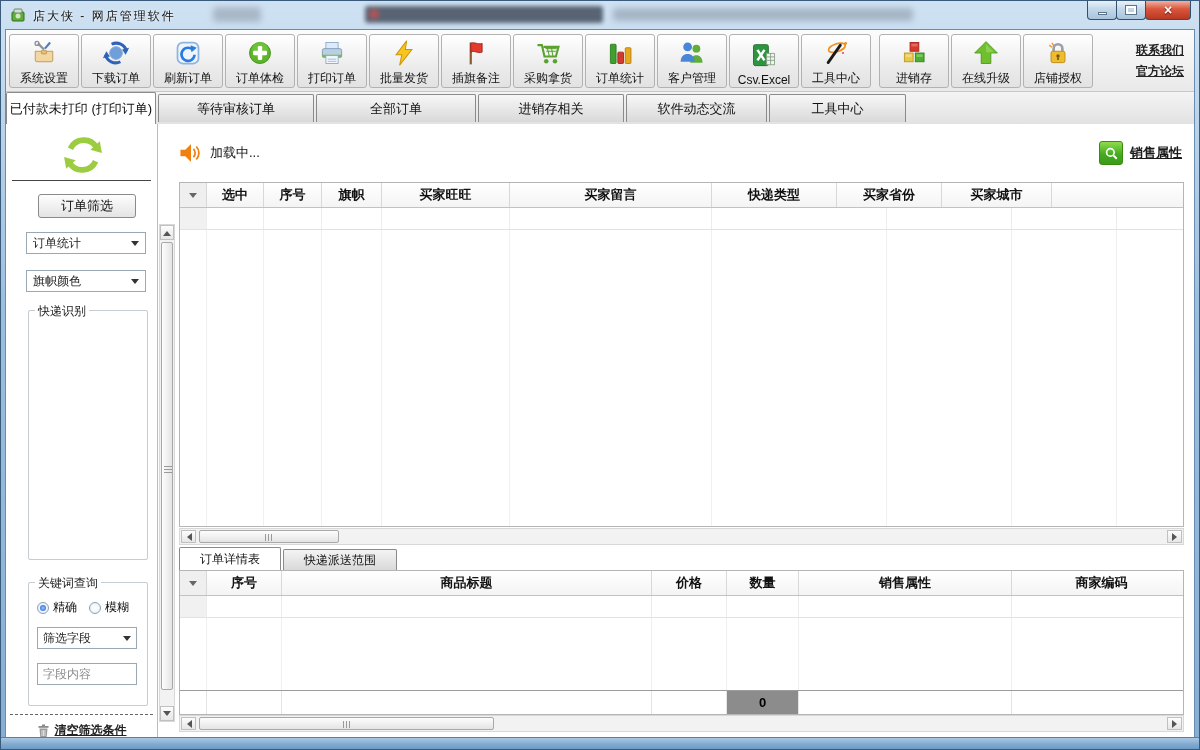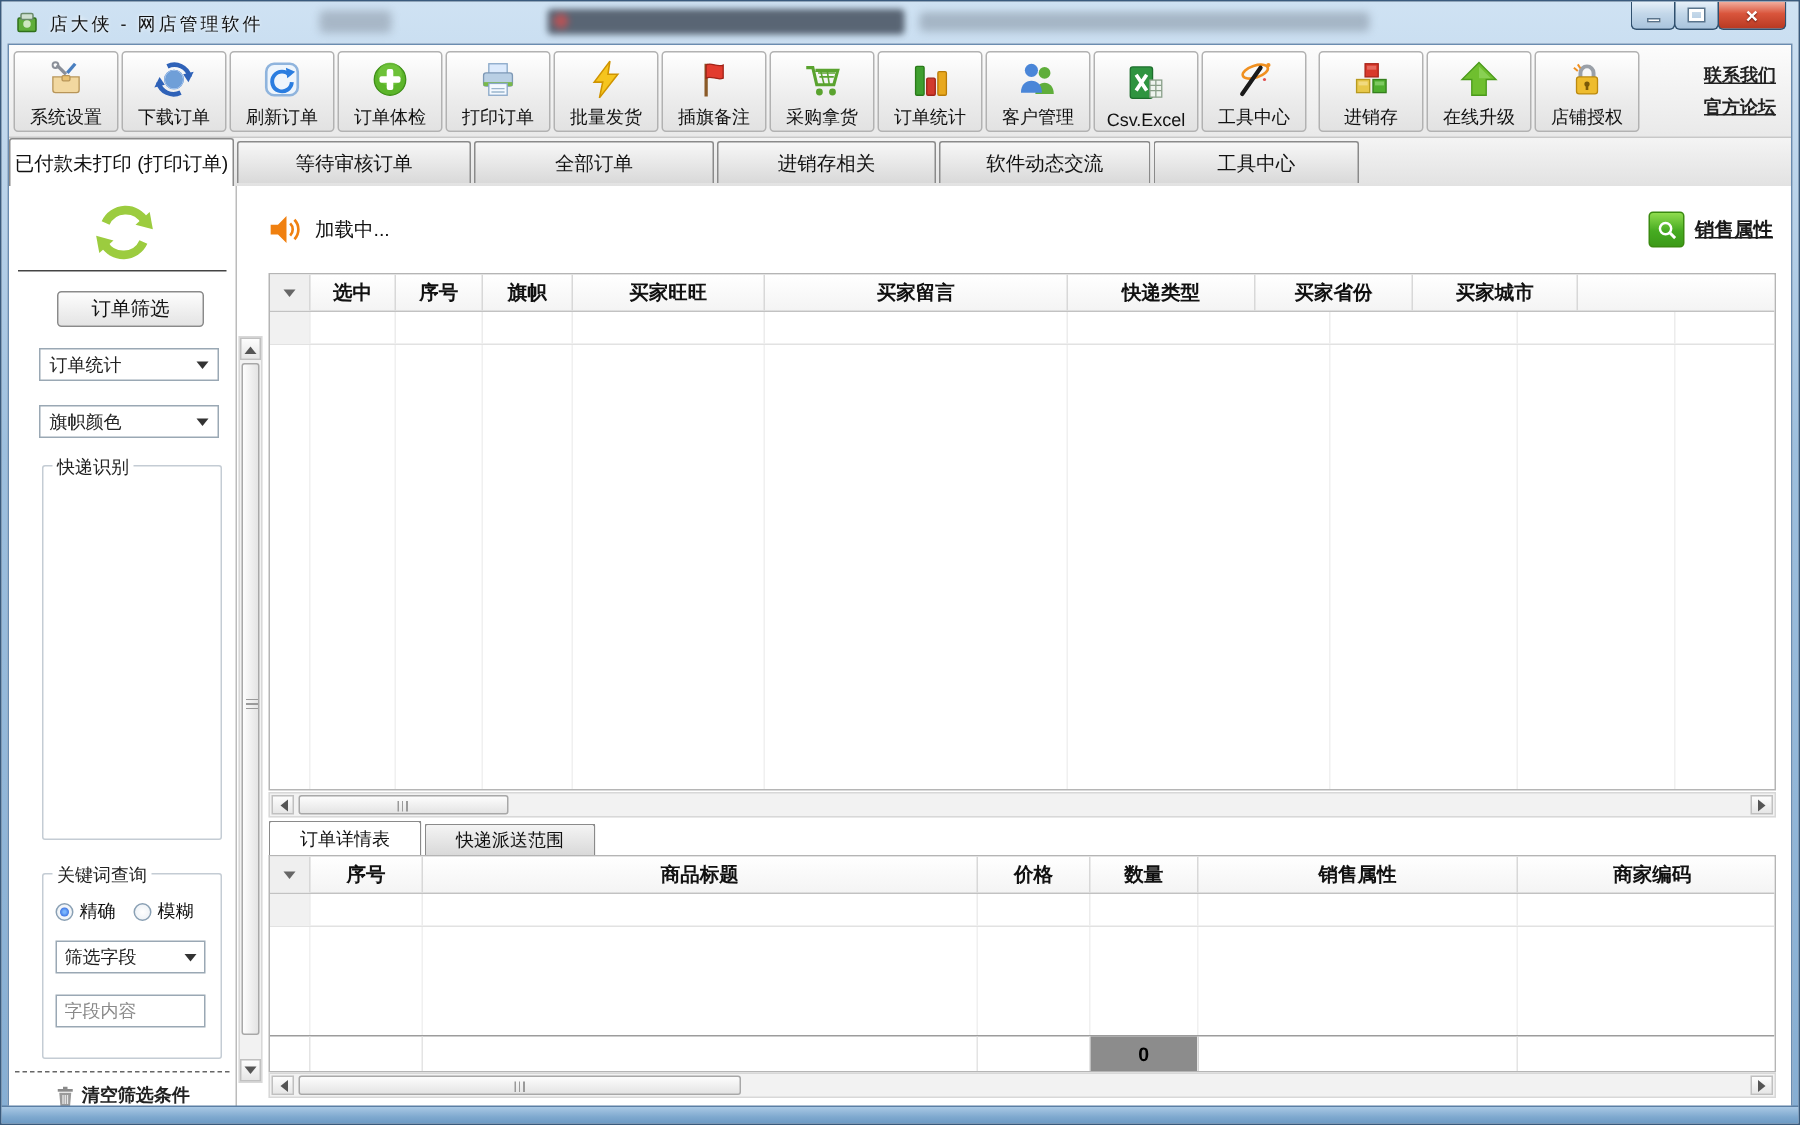--- a/index.html
+++ b/index.html
@@ -58,21 +58,21 @@
   .radio-row { position:absolute; top:16px; left:8px; display:flex; gap:12px; font-size:12px; color:#111; }
   .radio { display:flex; align-items:center; gap:4px; cursor:pointer; }
   .radio .rdot { width:12px; height:12px; border:1px solid #8aa0b4; border-radius:50%; background:radial-gradient(#fff,#e8eef4); position:relative; }
   .radio.sel .rdot::after { content:""; position:absolute; left:2px; top:2px; width:6px; height:6px; border-radius:50%; background:radial-gradient(#7ab6ff 20%,#1c4fd0); }
   .gb-select { position:absolute; left:8px; top:44px; width:100px; height:22px; border:1px solid #9aa8b4; background:#fff; display:flex; align-items:center; padding:0 5px; font-size:12px; color:#222; cursor:pointer; }
   .gb-select .arr { margin-left:auto; width:0; height:0; border:4px solid transparent; border-top:5px solid #333; margin-top:4px; }
   .gb-input { position:absolute; left:8px; top:80px; width:100px; height:22px; border:1px solid #9aa8b4; font-size:12px; padding:0 5px; color:#222; font-family:"Liberation Sans",sans-serif; }
   .gb-input::placeholder { color:#8a8a8a; }
   .dashed-hr { position:absolute; left:4px; right:4px; top:590px; border-top:1px dashed #666; }
   .clear-row { position:absolute; left:0; right:0; top:598px; display:flex; align-items:center; justify-content:center; gap:5px; cursor:pointer; }
-  .clear-link { font-size:12px; font-weight:bold; color:#222; }
+  .clear-link { font-size:12px; font-weight:bold; color:#222; text-decoration:underline; }
 
   
   .vscroll { position:absolute; left:153px; top:100px; width:16px; height:498px; background:#f2f2f2; border:1px solid #d8d8d8; }
   .vs-arrow { position:absolute; left:0; width:14px; height:15px; display:flex; align-items:center; justify-content:center; background:linear-gradient(#fdfdfd,#e6e6e6); border:1px solid #c0c0c0; }
   .vs-up { top:0; } .vs-down { bottom:0; }
   .tri-up { width:0; height:0; border:4px solid transparent; border-bottom:5px solid #555; margin-top:-3px; }
   .tri-down { width:0; height:0; border:4px solid transparent; border-top:5px solid #555; margin-bottom:-3px; }
   .vs-thumb { position:absolute; left:1px; top:17px; width:12px; height:448px; border:1px solid #a8a8a8; border-radius:2px; background:linear-gradient(90deg,#fdfdfd,#e4e4e4); }
   .vs-grip { position:absolute; left:2px; top:50%; width:8px; height:8px; background:repeating-linear-gradient(#9a9a9a 0 1px,transparent 1px 3px); }
 

